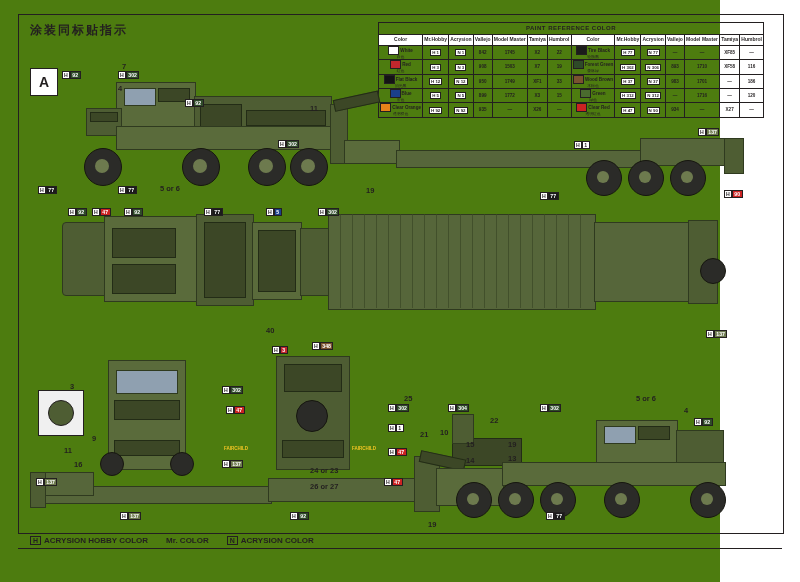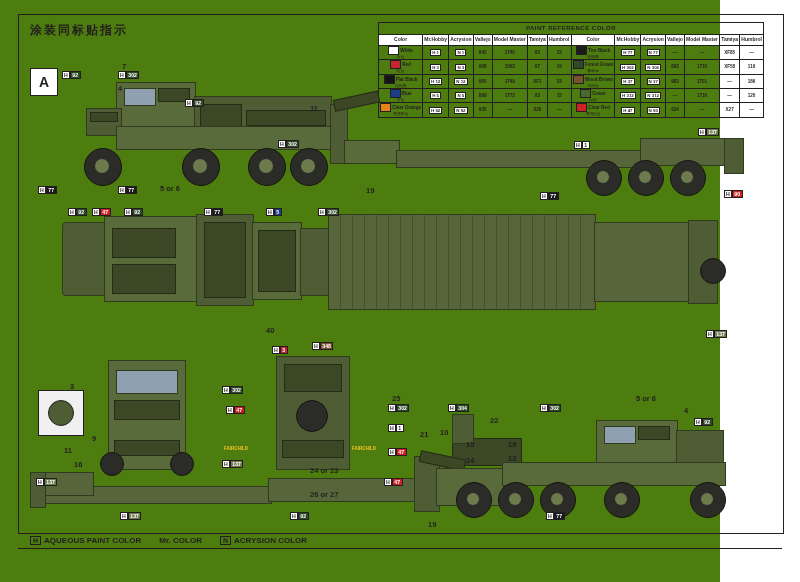--- a/index.html
+++ b/index.html
@@ -419,43 +419,43 @@
       <div class="num" style="left: 122px; top: 62px;">7</div>
       <div class="num" style="left: 118px; top: 84px;">4</div>
       <div class="num" style="left: 310px; top: 104px;">11</div>
       <div class="num" style="left: 160px; top: 184px;">5 or 6</div>
       <div class="num" style="left: 366px; top: 186px;">19</div>
       <div class="num" style="left: 266px; top: 326px;">40</div>
       <div class="num" style="left: 70px; top: 382px;">3</div>
       <div class="num" style="left: 64px; top: 446px;">11</div>
       <div class="num" style="left: 92px; top: 434px;">9</div>
       <div class="num" style="left: 74px; top: 460px;">16</div>
-      <div class="num" style="left: 392px; top: 394px;">25</div>
+      <div class="num" style="left: 404px; top: 394px;">25</div>
       <div class="num" style="left: 310px; top: 466px;">24 or 23</div>
-      <div class="num" style="left: 310px; top: 482px; margin-top: 8px;">26 or 27</div>
+      <div class="num" style="left: 310px; top: 482px;">26 or 27</div>
       <div class="num" style="left: 420px; top: 430px;">21</div>
       <div class="num" style="left: 440px; top: 428px;">10</div>
       <div class="num" style="left: 490px; top: 416px;">22</div>
       <div class="num" style="left: 466px; top: 440px;">15</div>
       <div class="num" style="left: 508px; top: 440px;">19</div>
       <div class="num" style="left: 466px; top: 456px;">14</div>
       <div class="num" style="left: 508px; top: 454px;">13</div>
       <div class="num" style="left: 636px; top: 394px;">5 or 6</div>
       <div class="num" style="left: 684px; top: 406px;">4</div>
       <div class="num" style="left: 428px; top: 520px;">19</div>
     </div>
   <div id="decal-layer">
       <div class="numsm" style="left: 224px; top: 446px; color: rgb(243, 198, 35); font-size: 4.5px;">FAIRCHILD</div>
       <div class="numsm" style="left: 352px; top: 446px; color: rgb(243, 198, 35); font-size: 4.5px;">FAIRCHILD</div>
     </div>
 
   <div class="legend">
     <div class="item">
       <span class="tag">H</span>
-      <span>AQUEOUS PAINT COLOR</span>
+      <span>ACRYSION HOBBY COLOR</span>
     </div>
     <div class="item">
       <span>Mr. COLOR</span>
     </div>
     <div class="item">
       <span class="tag">N</span>
       <span>ACRYSION COLOR</span>
     </div>
   </div>
 

